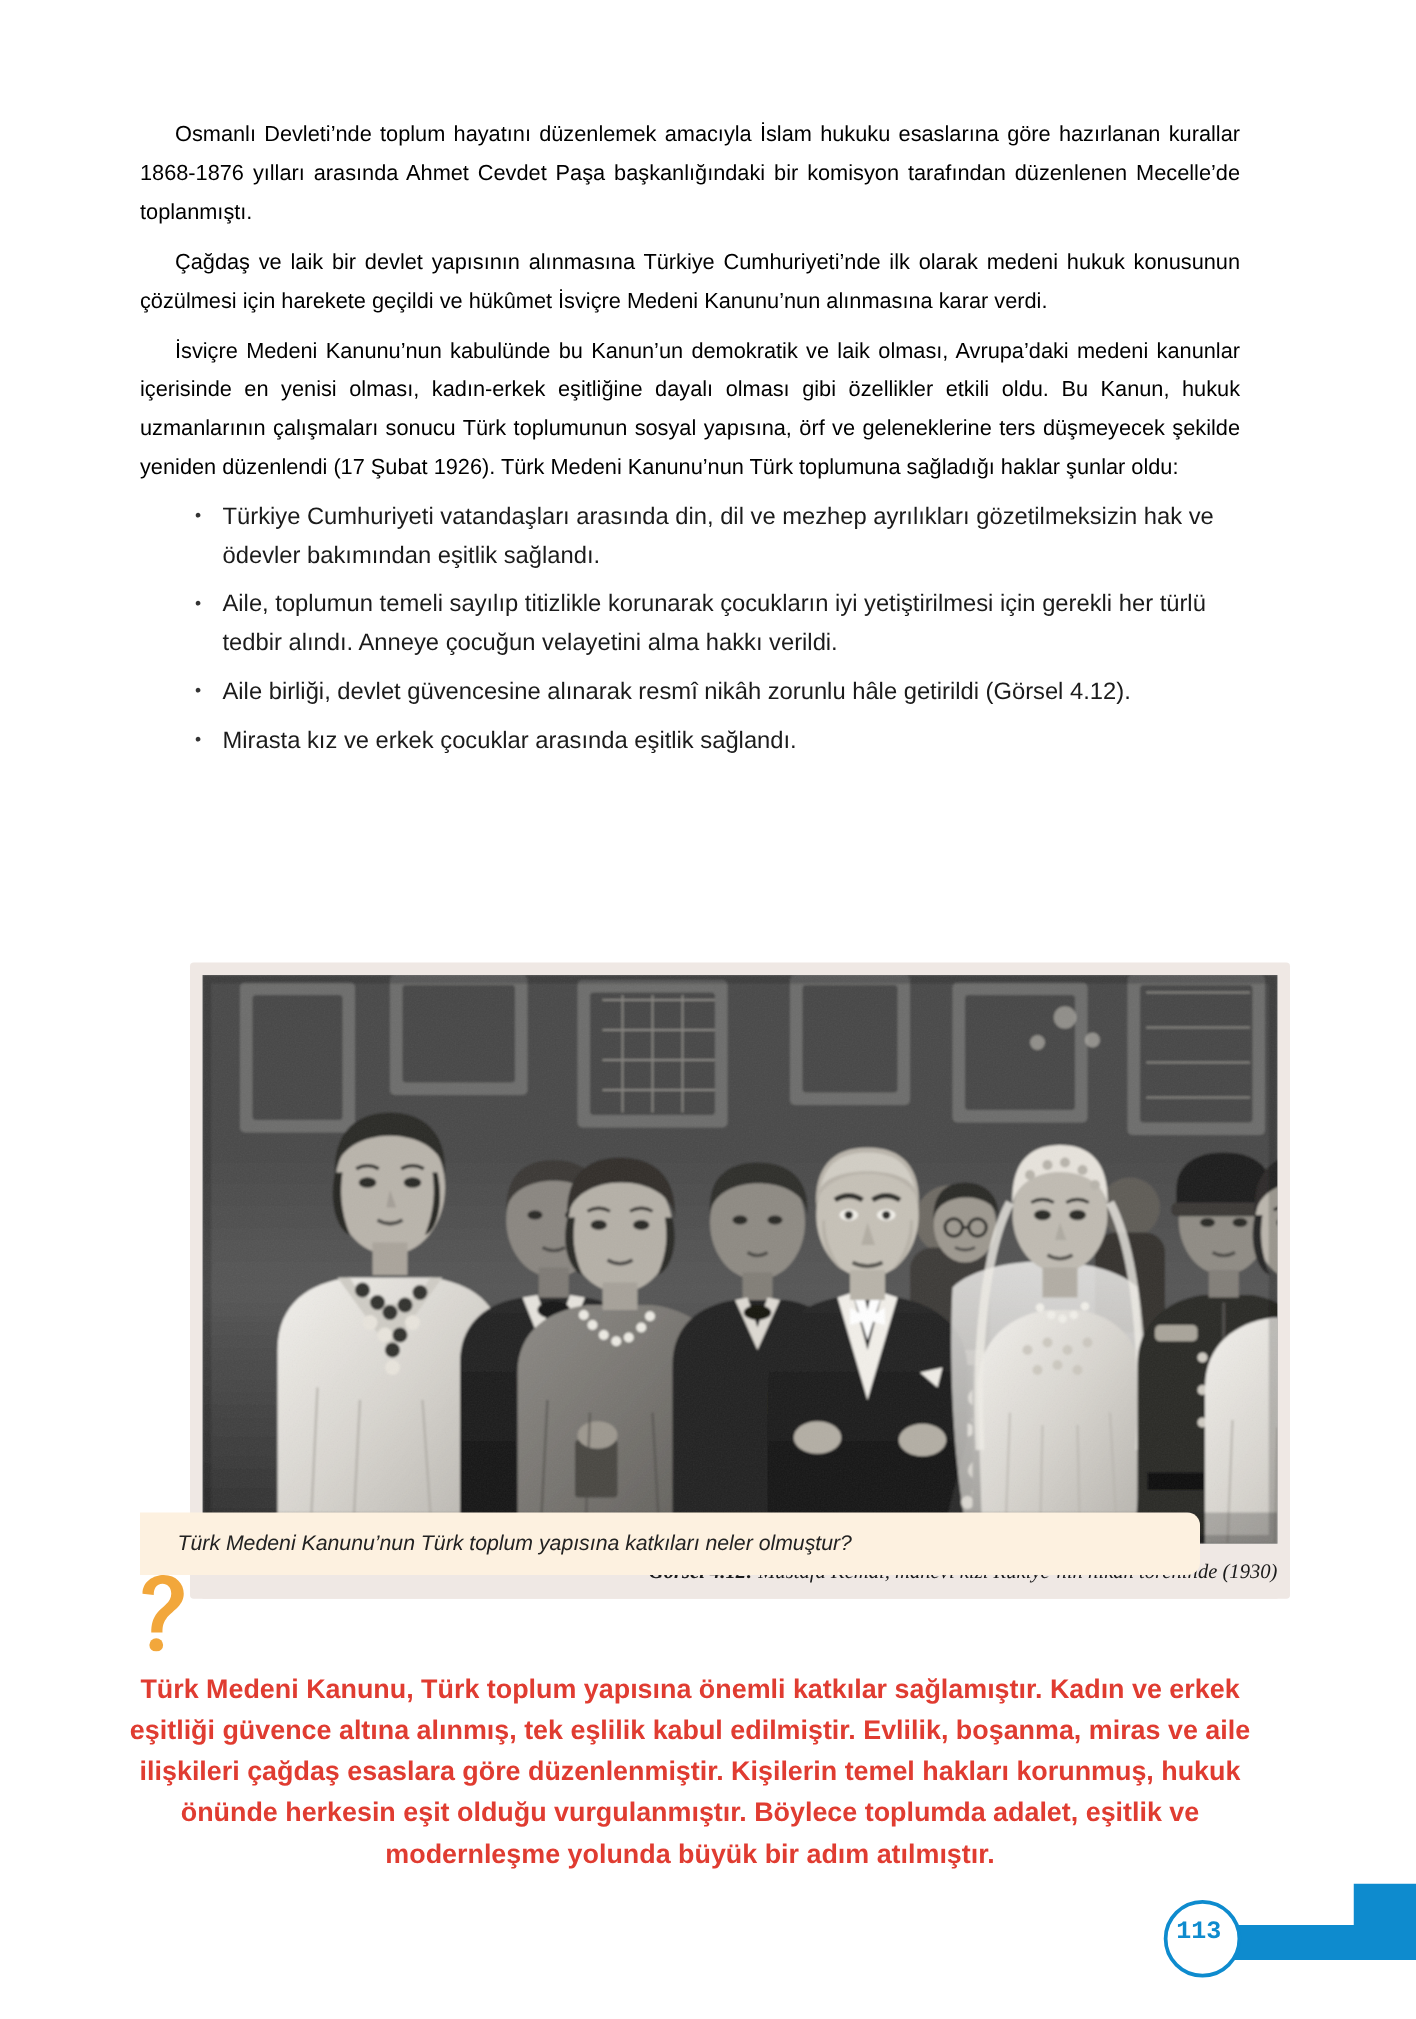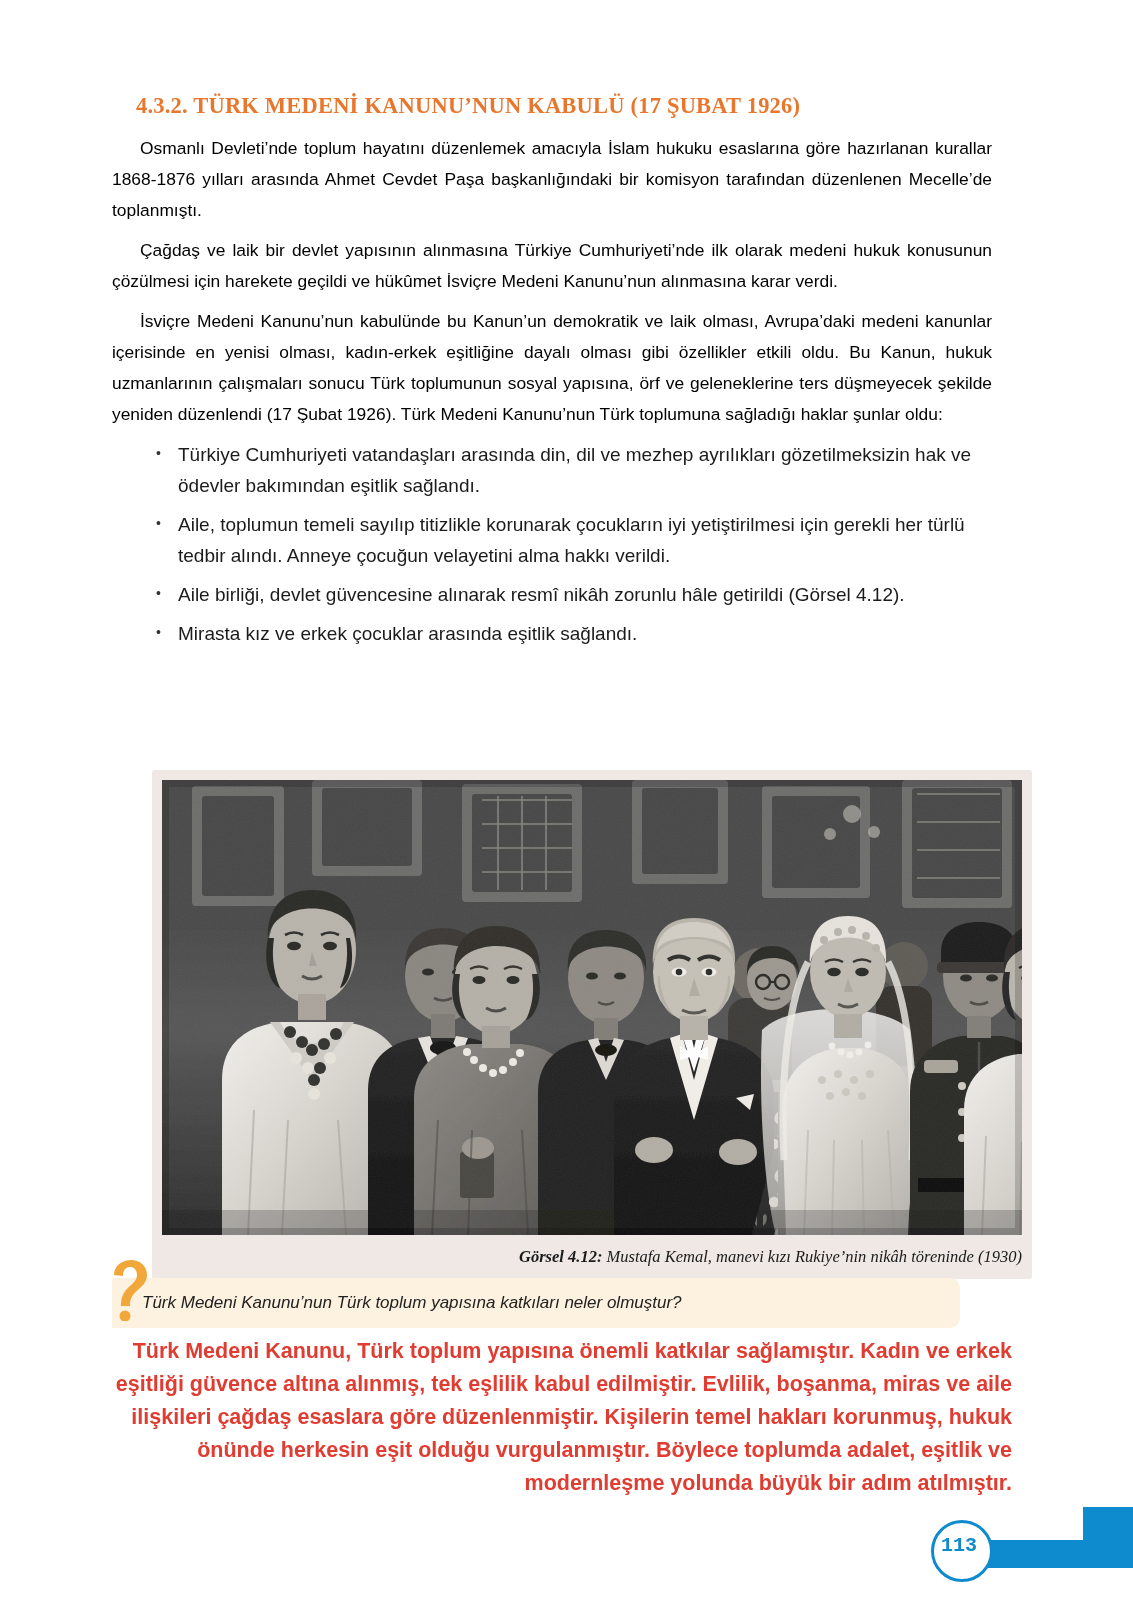--- a/index.html
+++ b/index.html
@@ -112,21 +112,21 @@
     font-style: italic;
   }
   .figure-caption .cap-text {
     font-style: italic;
   }
 
   
   .question-box {
     position: absolute;
     left: 112px;
-    top: 1278px;
+    top: 1210px;
     width: 848px;
     height: 50px;
     background: #FDF1E0;
     border-radius: 0 10px 10px 0;
   }
   .question-text {
     position: absolute;
     left: 30px;
     top: 0;
     height: 50px;
@@ -150,21 +150,21 @@
   .answer {
     position: absolute;
     left: 92px;
     top: 1335px;
     width: 920px;
     font-family: "Liberation Sans", sans-serif;
     font-weight: bold;
     font-size: 21.5px;
     line-height: 33px;
     color: #E03C31;
-    text-align: right;
+    text-align: center;
   }
 
   
   .footer-bar-lower {
     position: absolute;
     left: 956px;
     top: 1540px;
     width: 177px;
     height: 28px;
     background: #0E8BCE;
@@ -203,21 +203,20 @@
     z-index: 4;
   }
 </style>
 </head>
 <body>
 
 <div class="page">
 
   <div class="content">
 
-    <h2 class="section-heading">4.3.2. TÜRK MEDENİ KANUNU’NUN KABULÜ (17 ŞUBAT 1926)</h2>
 
     <p class="para">Osmanlı Devleti’nde toplum hayatını düzenlemek amacıyla İslam hukuku esaslarına göre hazırlanan kurallar 1868-1876 yılları arasında Ahmet Cevdet Paşa başkanlığındaki bir komisyon tarafından düzenlenen Mecelle’de toplanmıştı.</p>
     <p class="para">Çağdaş ve laik bir devlet yapısının alınmasına Türkiye Cumhuriyeti’nde ilk olarak medeni hukuk konusunun çözülmesi için harekete geçildi ve hükûmet İsviçre Medeni Kanunu’nun alınmasına karar verdi.</p>
     <p class="para">İsviçre Medeni Kanunu’nun kabulünde bu Kanun’un demokratik ve laik olması, Avrupa’daki medeni kanunlar içerisinde en yenisi olması, kadın-erkek eşitliğine dayalı olması gibi özellikler etkili oldu. Bu Kanun, hukuk uzmanlarının çalışmaları sonucu Türk toplumunun sosyal yapısına, örf ve geleneklerine ters düşmeyecek şekilde yeniden düzenlendi (17 Şubat 1926). Türk Medeni Kanunu’nun Türk toplumuna sağladığı haklar şunlar oldu:</p>
 
     <ul class="bullets">
       <li>Türkiye Cumhuriyeti vatandaşları arasında din, dil ve mezhep ayrılıkları gözetilmeksizin hak ve ödevler bakımından eşitlik sağlandı.</li>
       <li>Aile, toplumun temeli sayılıp titizlikle korunarak çocukların iyi yetiştirilmesi için gerekli her türlü tedbir alındı. Anneye çocuğun velayetini alma hakkı verildi.</li>
       <li>Aile birliği, devlet güvencesine alınarak resmî nikâh zorunlu hâle getirildi (Görsel 4.12).</li>
       <li>Mirasta kız ve erkek çocuklar arasında eşitlik sağlandı.</li>

